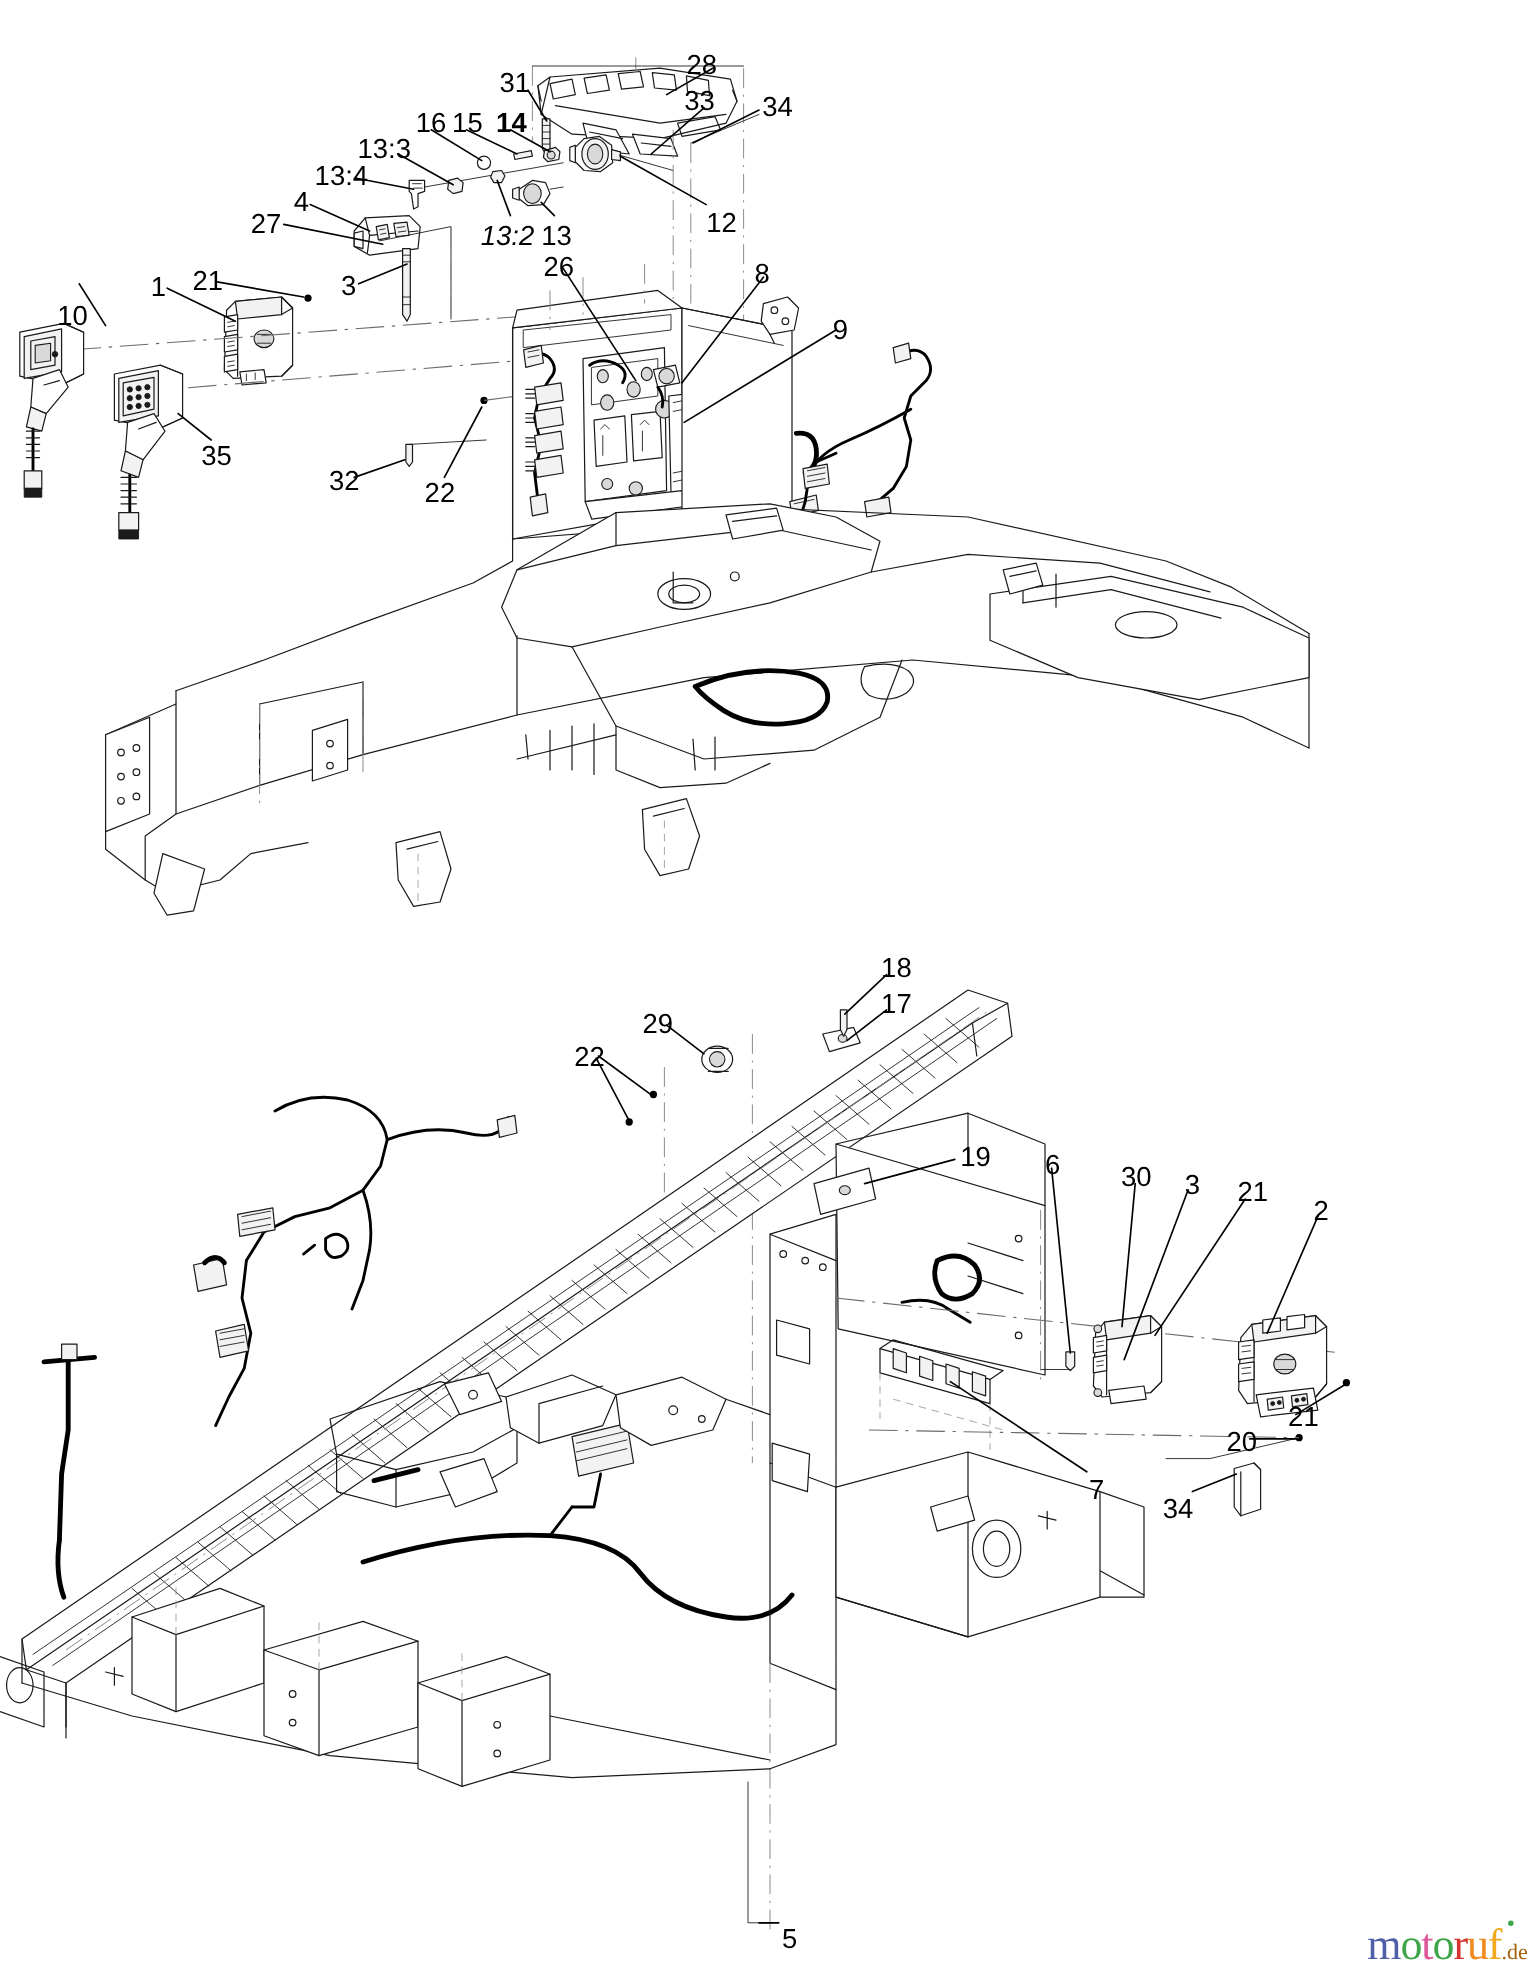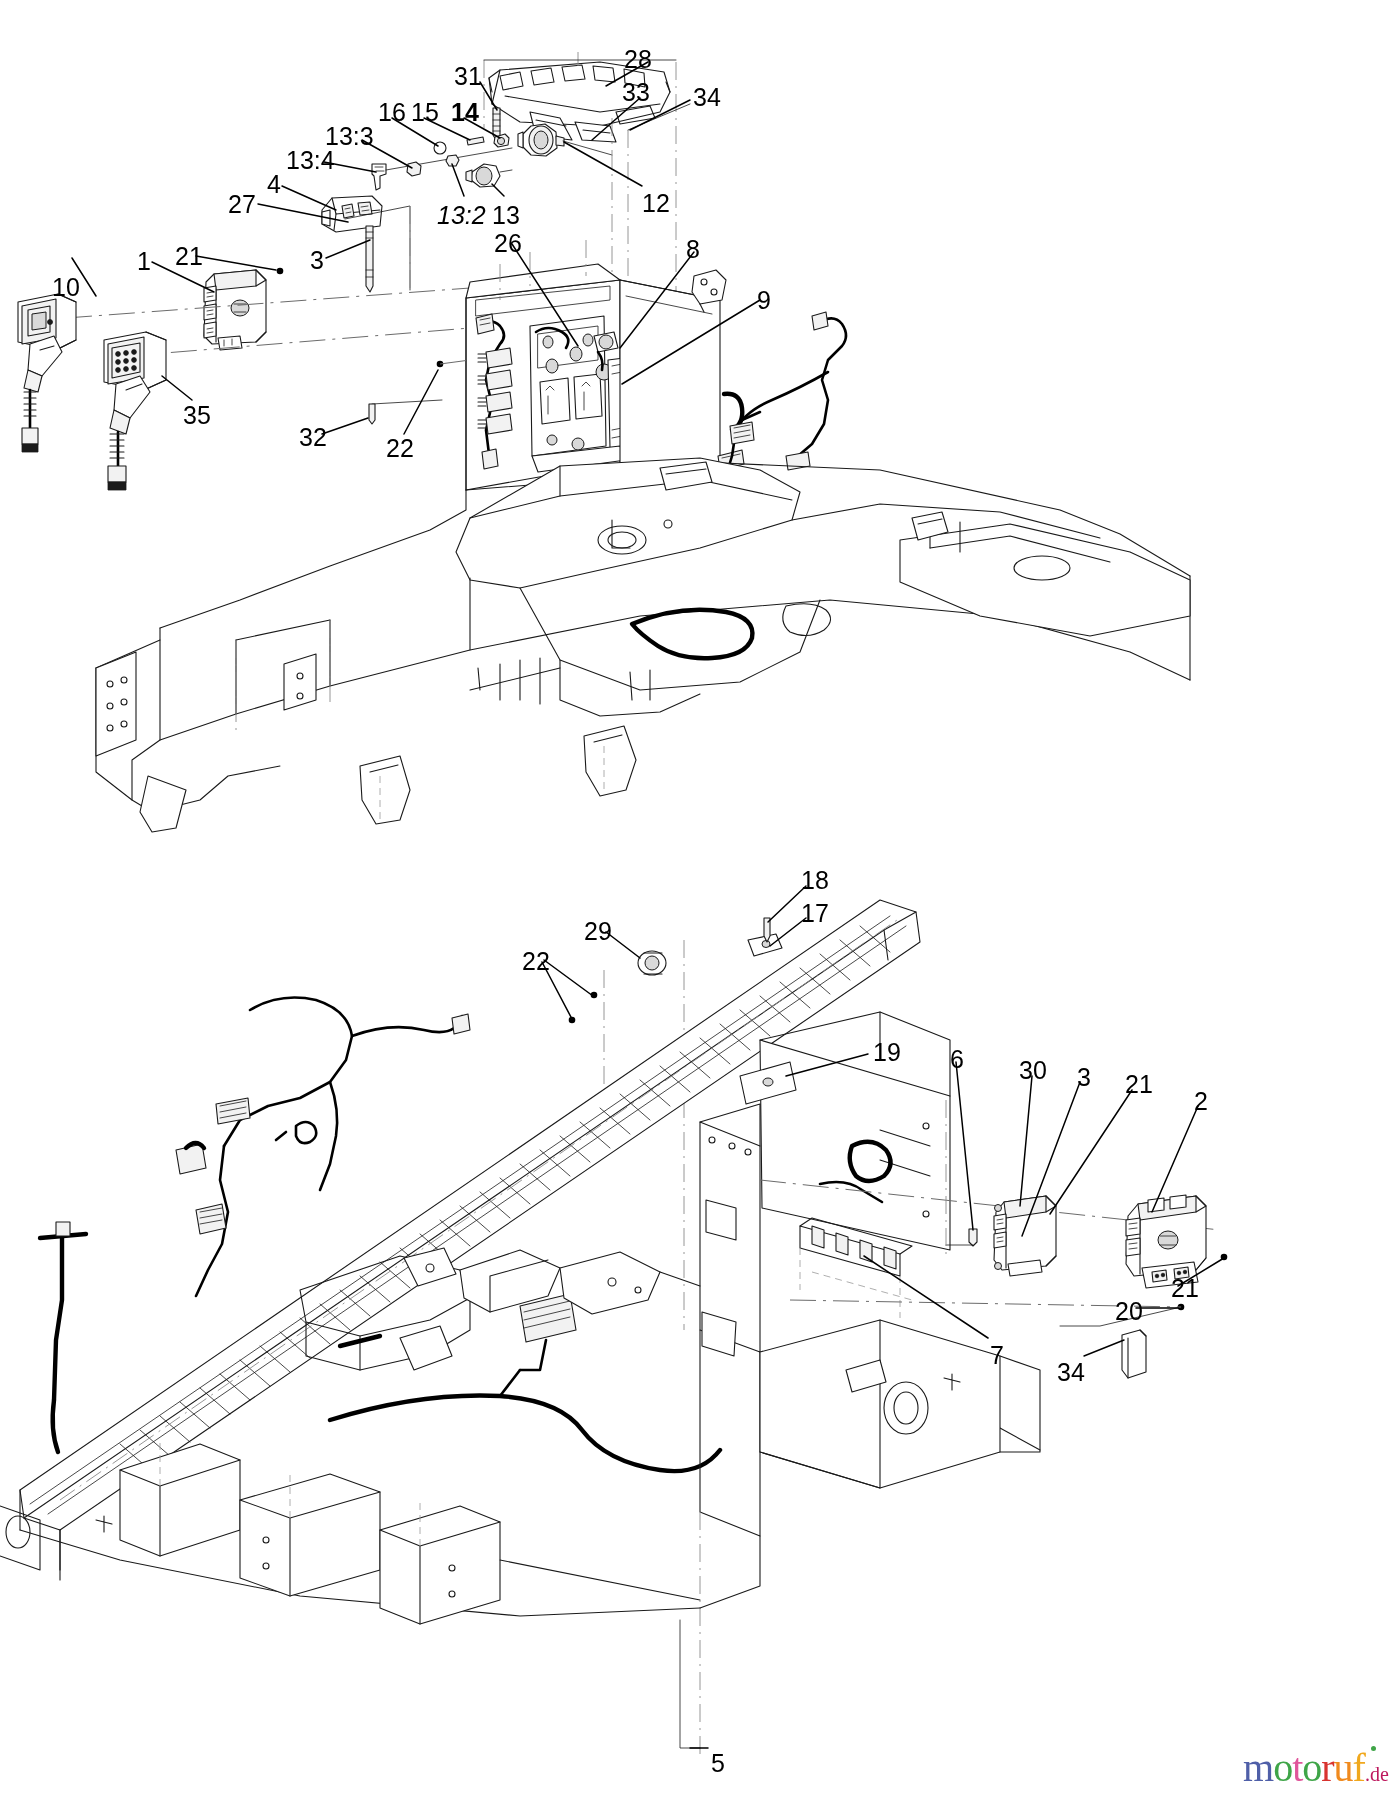--- a/index.html
+++ b/index.html
@@ -38,21 +38,21 @@
   .logo {
     position: absolute;
     font-family: "Liberation Serif", serif;
     font-size: 40px;
     line-height: 1;
     white-space: nowrap;
     letter-spacing: -1px;
   }
   .logo .suffix {
     font-size: 20px;
-    color: #be185d;
+    color: #a16207;
     letter-spacing: 0px;
   }
   .logo .dot {
     position: absolute;
     width: 5px;
     height: 5px;
     border-radius: 50%;
   }
 </style>
 </head>

